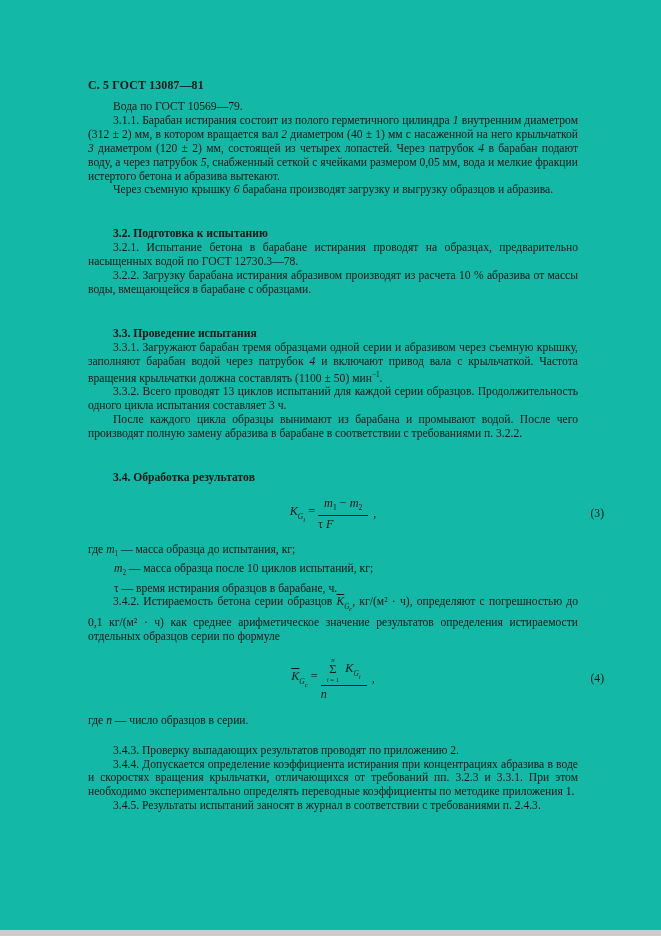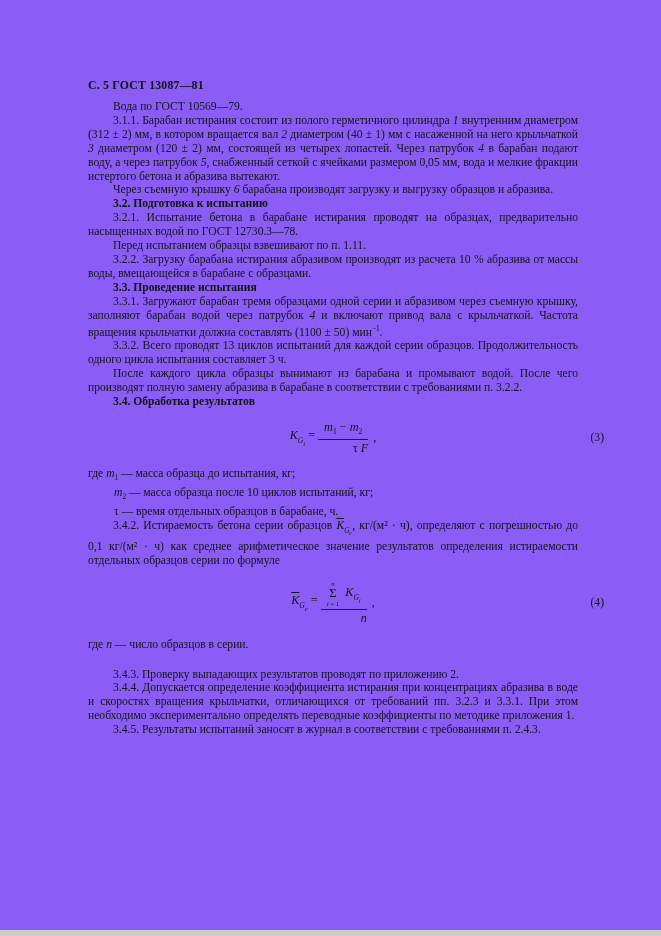--- a/index.html
+++ b/index.html
@@ -5,21 +5,21 @@
 <style>
   html, body {
     margin: 0;
     padding: 0;
     background: #ffffff;
   }
   .page {
     position: relative;
     width: 661px;
     height: 936px;
-    background: #8b5cf6;
+    background: #14b8a6;
     overflow: hidden;
     font-family: "Liberation Serif", "DejaVu Serif", serif;
     color: #141414;
   }
   .content {
     position: absolute;
     left: 88px;
     top: 78px;
     width: 490px;
   }
@@ -29,21 +29,21 @@
     margin-bottom: 7px;
     letter-spacing: 0.2px;
   }
   .para {
     margin: 0;
     font-size: 11.6px;
     line-height: 13.9px;
     text-align: justify;
     text-indent: 25px;
   }
-  .para.heading { font-weight: bold; }
+  .para.heading { font-weight: bold; margin-top: 30px; }
   .para.def-first { text-indent: 0; }
   .para.def { text-indent: 0; padding-left: 26px; }
   .para.sp-after { margin-bottom: 16px; }
   sub { font-size: 0.62em; }
   sub sub { font-size: 0.88em; }
   sup { font-size: 0.62em; }
   .mean { text-decoration: overline; }
   
   .formula {
     position: relative;
@@ -53,21 +53,21 @@
     line-height: 1.1;
   }
   .feq {
     display: inline-flex;
     align-items: center;
     vertical-align: middle;
   }
   .frac {
     display: inline-flex;
     flex-direction: column;
-    align-items: flex-end;
+    align-items: flex-start;
     margin: 0 3px;
   }
   .fnum {
     display: block;
     padding: 0 6px 2px;
     border-bottom: 1px solid #1a1a1a;
   }
   .fden { display: block; padding-top: 2px; }
   .ftail { margin-left: 2px; }
   .fnumber {
@@ -101,38 +101,37 @@
 
 <div class="page">
   <div class="content">
     <div class="page-header">С. 5 ГОСТ 13087—81</div>
     <div class="doc-body">
         <p class="para">Вода по ГОСТ 10569—79.</p>
         <p class="para">3.1.1. Барабан истирания состоит из полого герметичного цилиндра <i>1</i> внутренним диаметром (312 ± 2) мм, в котором вращается вал <i>2</i> диаметром (40 ± 1) мм с насаженной на него крыльчаткой <i>3</i> диаметром (120 ± 2) мм, состоящей из четырех лопастей. Через патрубок <i>4</i> в барабан подают воду, а через патрубок <i>5</i>, снабженный сеткой с ячейками размером 0,05 мм, вода и мелкие фракции истертого бетона и абразива вытекают.</p>
         <p class="para">Через съемную крышку <i>6</i> барабана производят загрузку и выгрузку образцов и абразива.</p>
         <p class="para heading">3.2. Подготовка к испытанию</p>
         <p class="para">3.2.1. Испытание бетона в барабане истирания проводят на образцах, предварительно насыщенных водой по ГОСТ 12730.3—78.</p>
-        <p class="para">Перед испытанием образцы взвешивают по п. 1.11.</p>
         <p class="para">3.2.2. Загрузку барабана истирания абразивом производят из расчета 10 % абразива от массы воды, вмещающейся в барабане с образцами.</p>
         <p class="para heading">3.3. Проведение испытания</p>
         <p class="para">3.3.1. Загружают барабан тремя образцами одной серии и абразивом через съемную крышку, заполняют барабан водой через патрубок <i>4</i> и включают привод вала с крыльчаткой. Частота вращения крыльчатки должна составлять (1100 ± 50) мин<sup>−1</sup>.</p>
         <p class="para">3.3.2. Всего проводят 13 циклов испытаний для каждой серии образцов. Продолжительность одного цикла испытания составляет 3 ч.</p>
         <p class="para">После каждого цикла образцы вынимают из барабана и промывают водой. После чего производят полную замену абразива в барабане в соответствии с требованиями п. 3.2.2.</p>
         <p class="para heading">3.4. Обработка результатов</p>
         <div class="formula"><span class="feq">
             <span class="flhs"><i>K<sub>G<sub>i</sub></sub></i> = </span>
             <span class="frac">
               <span class="fnum"><i>m</i><sub>1</sub> − <i>m</i><sub>2</sub></span>
               <span class="fden">τ <i>F</i></span>
             </span>
             <span class="ftail">,</span>
           </span><span class="fnumber">(3)</span></div>
         <p class="para def-first">где <i>m</i><sub>1</sub> — масса образца до испытания, кг;</p>
         <p class="para def"><i>m</i><sub>2</sub> — масса образца после 10 циклов испытаний, кг;</p>
-        <p class="para def">τ — время отдельных образцов в барабане, ч.</p>
+        <p class="para def">τ — время истирания образцов в барабане, ч.</p>
         <p class="para">3.4.2. Истираемость бетона серии образцов <span class="mean"><i>K</i></span><i><sub>G<sub>c</sub></sub></i>, кг/(м² · ч), определяют с погрешностью до 0,1 кг/(м² · ч) как среднее арифметическое значение результатов определения истираемости отдельных образцов серии по формуле</p>
         <div class="formula"><span class="feq">
             <span class="flhs"><span class="mean"><i>K</i></span><i><sub>G<sub>c</sub></sub></i> = </span>
             <span class="frac">
               <span class="fnum"><span class="sum">
                   <span class="sl"><i>n</i></span>
                   <span class="sg">Σ</span>
                   <span class="sl"><i>i</i> = 1</span>
                 </span> <i>K<sub>G<sub>i</sub></sub></i></span>
               <span class="fden"><i>n</i></span>

